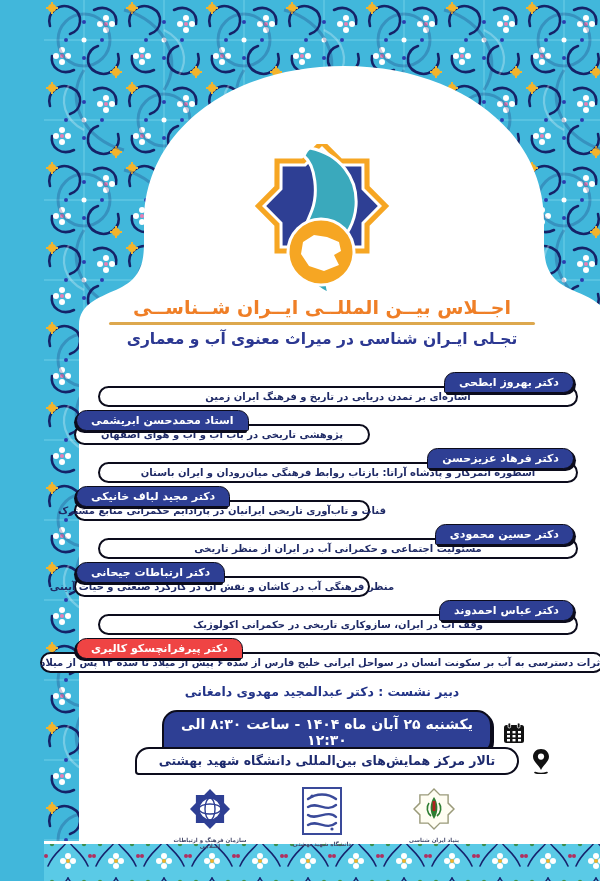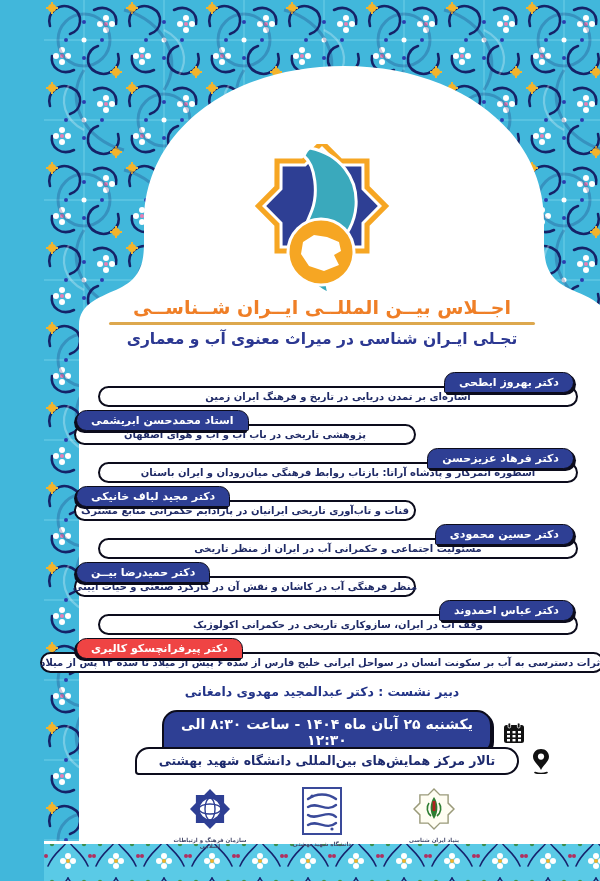--- a/index.html
+++ b/index.html
@@ -34,21 +34,21 @@
   .session.left  .name-pill{align-self:flex-end;  margin-left:36px;  border-radius:12px 12px 2px 12px; box-shadow:-2px 2px 0 #0c0c1c;}
   .session.accent-teal .name-pill{background:#ef4444;}
   .talk-pill{
     position:relative; z-index:1; margin-top:-7px;
     background:#ffffff; border:2px solid #0c0c1c; border-radius:14px;
     min-height:21px; display:flex; align-items:center; justify-content:center;
     padding:2px 12px; box-sizing:border-box;
     color:#1f2a66; font-weight:bold; font-size:10px; white-space:nowrap; text-align:center;
   }
   .session.right .talk-pill{align-self:flex-start; margin-right:26px; width:480px;}
-  .session.left  .talk-pill{align-self:flex-end;  margin-left:34px;  width:342px;}
+  .session.left  .talk-pill{align-self:flex-end;  margin-left:34px;  width:296px;}
   .session.small-talk .talk-pill{width:100%; margin-left:0; font-size:10px;}
 
   
   .moderator{position:absolute; top:684px; left:0; right:0; text-align:center;
     font-size:12.5px; font-weight:bold; color:#233488;}
   .pill-row{position:absolute; left:0; right:0; display:flex; justify-content:center; align-items:center; gap:10px;margin-left:44px;}
   .date-row{top:710px;}
   .venue-row{top:747px;}
   .date-pill{
     width:330px; box-sizing:border-box; background:#2e3f94; border:2px solid #0c0c1c;
@@ -215,21 +215,21 @@
         <div class="name-pill">
           <span>دکتر حسین محمودی</span>
         </div>
         <div class="talk-pill">
           <span>مسئولیت اجتماعی و حکمرانی آب در ایران از منظر تاریخی</span>
         </div>
       </div>
 
       <div class="session left">
         <div class="name-pill">
-          <span>دکتر حمیدرضا بیــن</span>
+          <span>دکتر ارتباطات جیحانی</span>
         </div>
         <div class="talk-pill">
           <span>منظر فرهنگی آب در کاشان و نقش آن در کارکرد صنعتی و حیات آیینی</span>
         </div>
       </div>
 
       <div class="session right">
         <div class="name-pill">
           <span>دکتر عباس احمدوند</span>
         </div>

